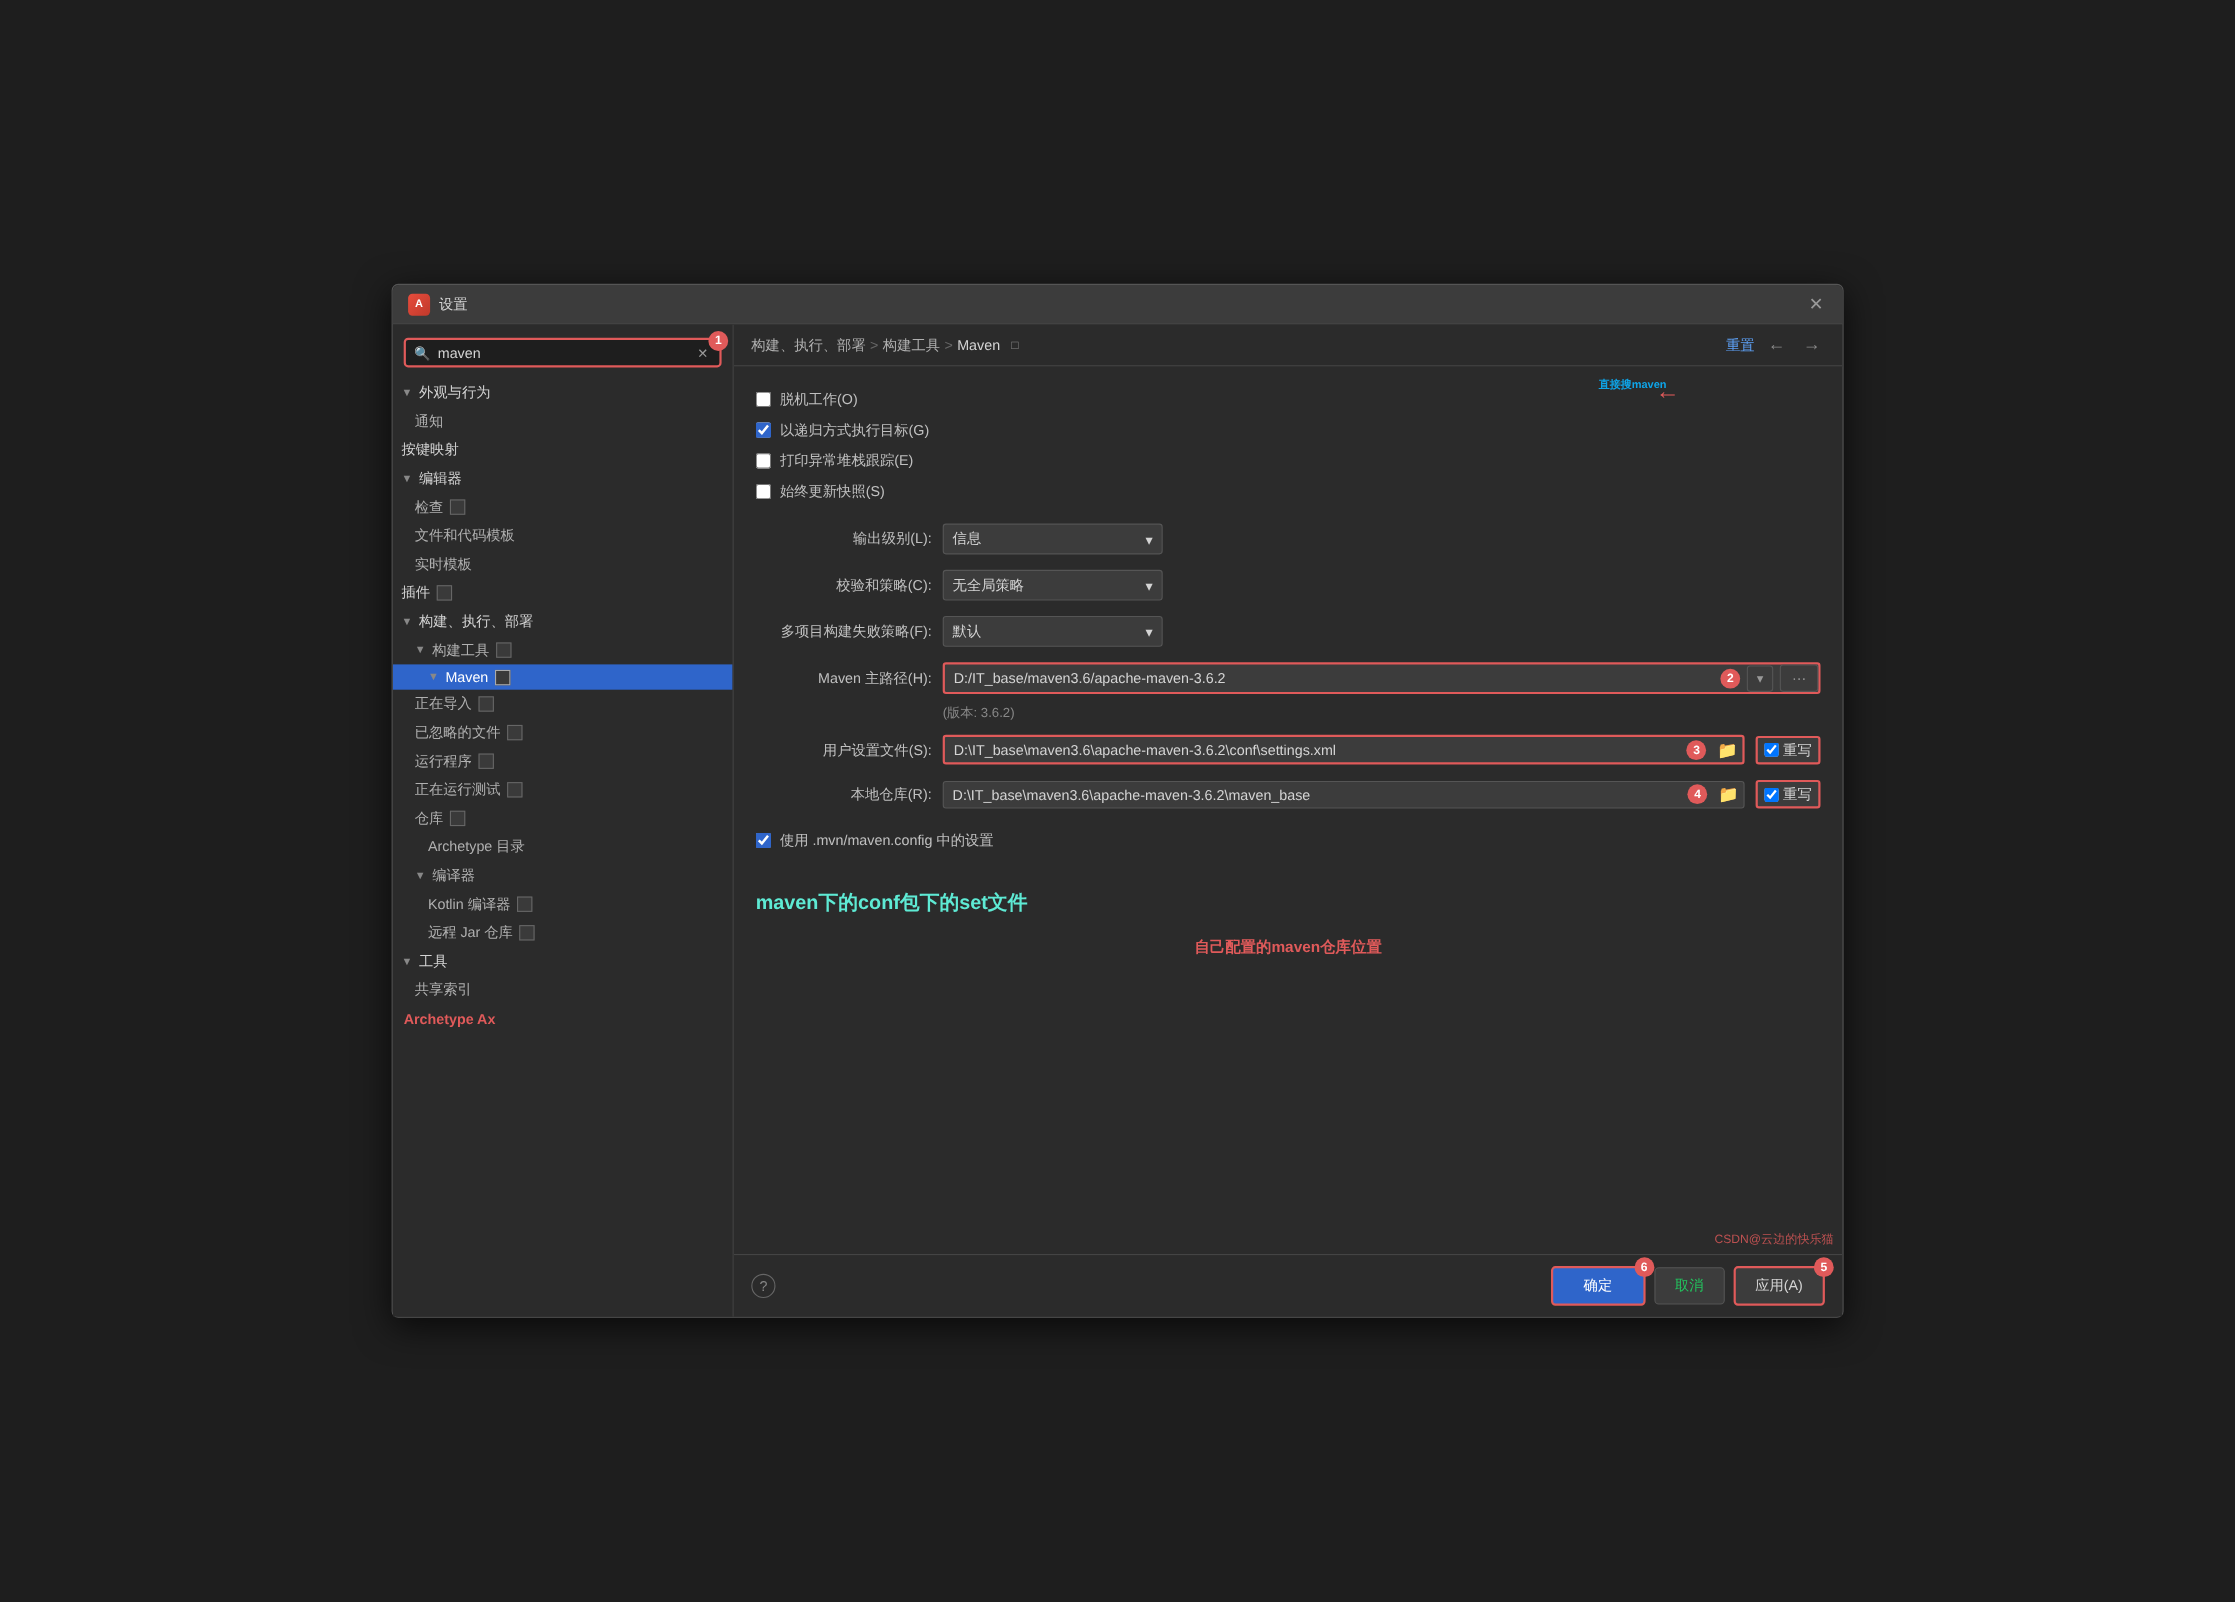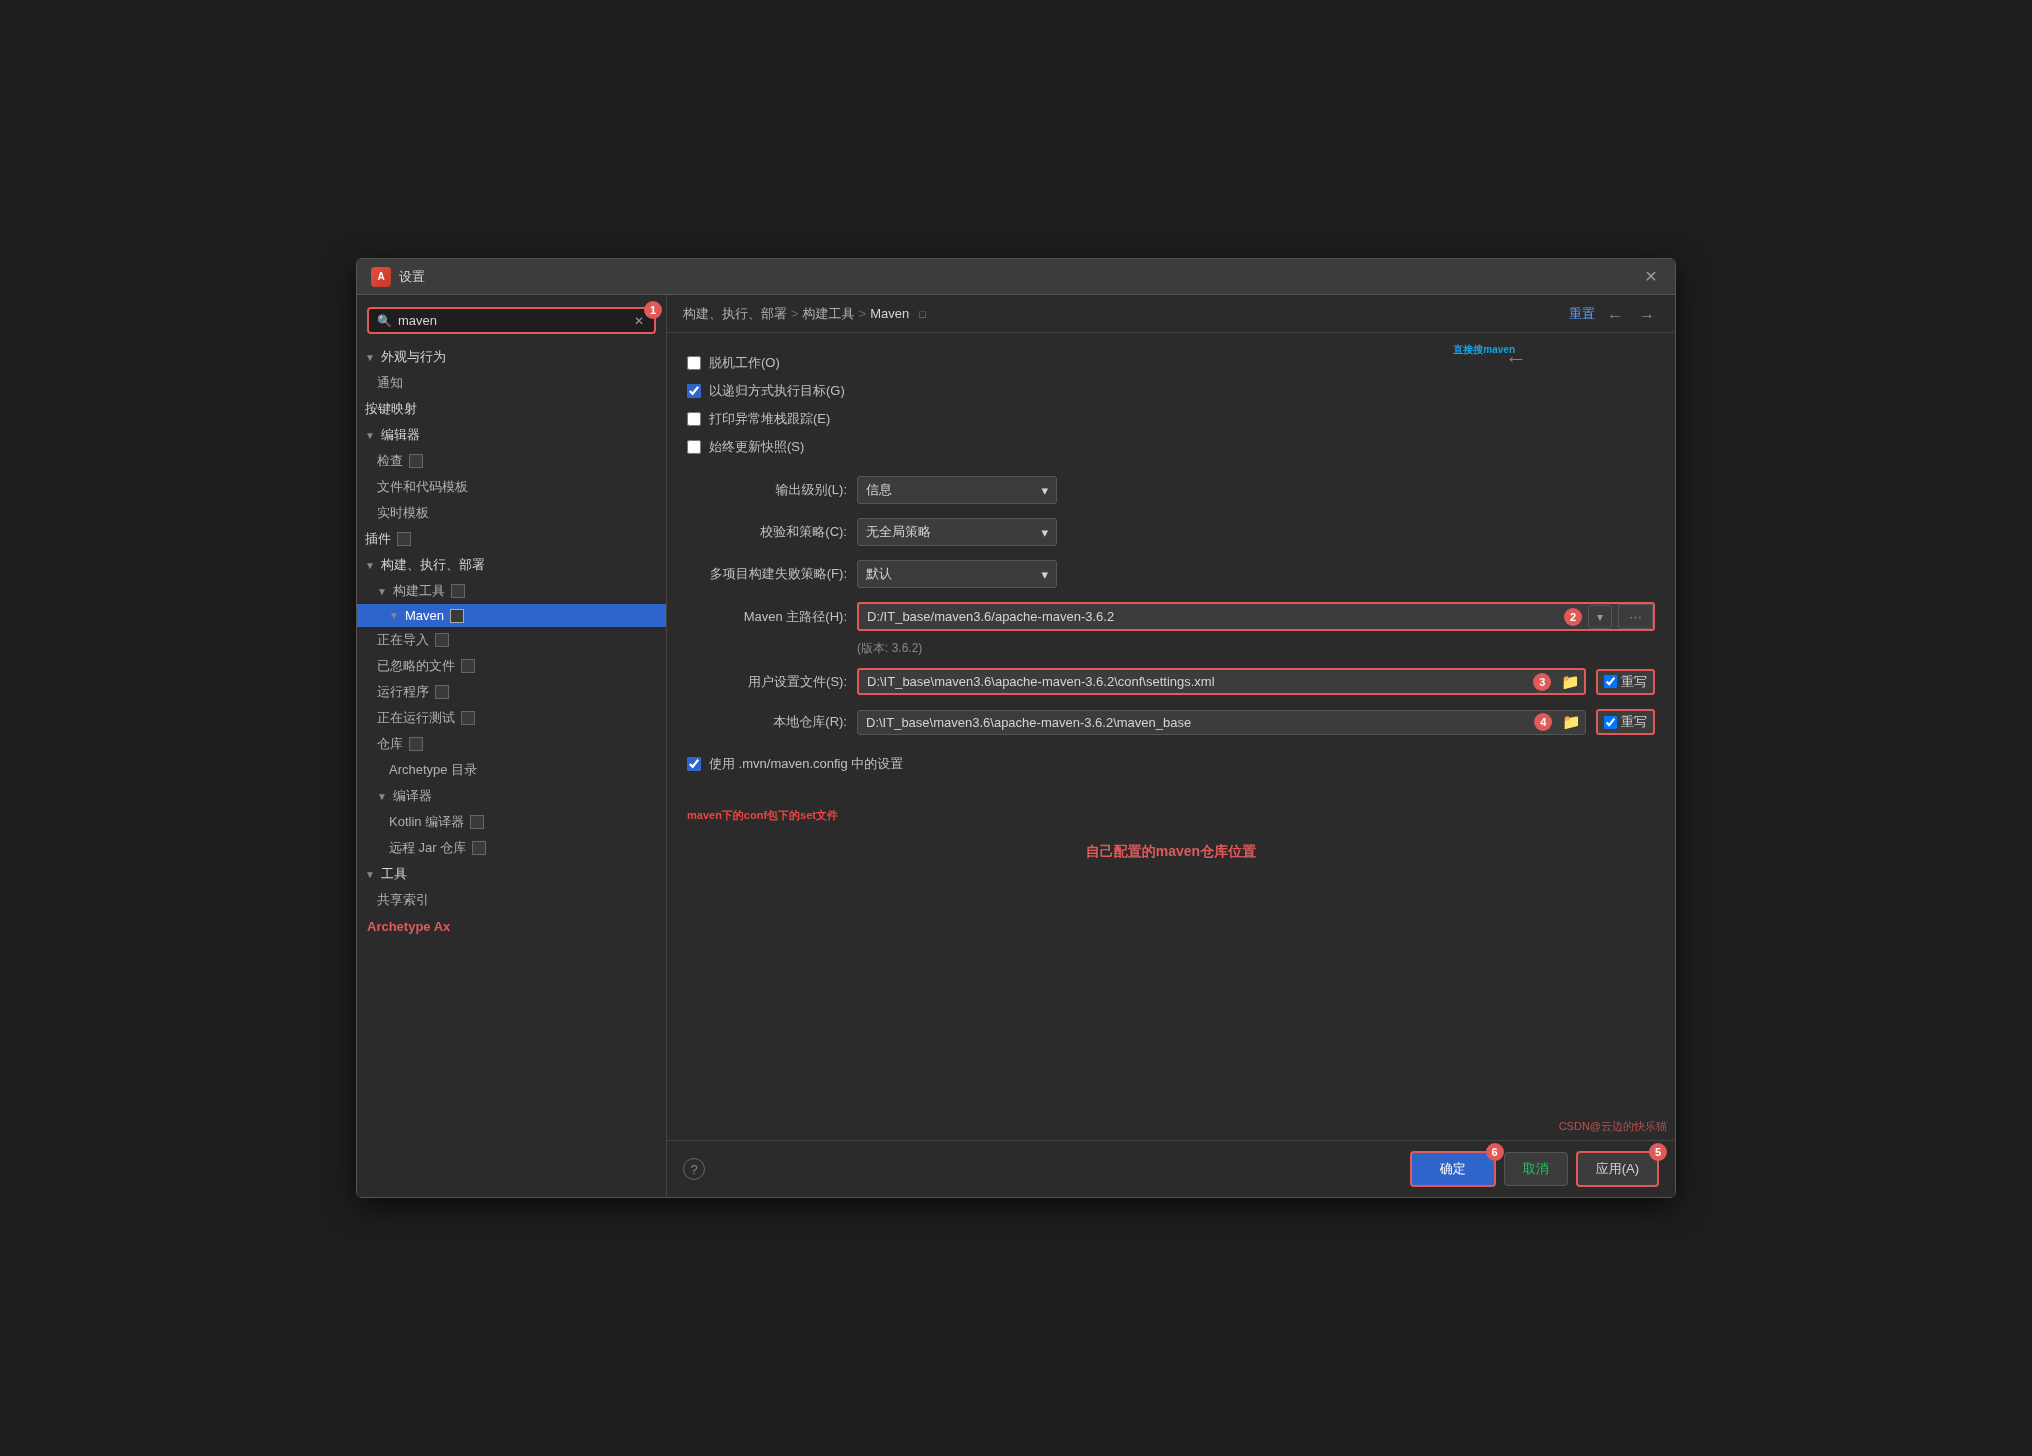--- a/index.html
+++ b/index.html
@@ -586,21 +586,21 @@
               <label for="cb-override-repo" class="override-label">重写</label>
             </div>
           </div>
         </div>
 
         <div class="checkbox-row" style="margin-top:8px;">
           <input type="checkbox" id="cb-mvn-config" checked="" style="">
           <label for="cb-mvn-config">使用 .mvn/maven.config 中的设置</label>
         </div>
 
-        <div style="margin-top: 30px; color: #ef4444; font-size: 11px; font-weight: bold;">maven下的conf包下的set文件</div>
+        <div style="margin-top: 30px; color: #5eead4; font-size: 18px; font-weight: bold;">maven下的conf包下的set文件</div>
         <div style="margin-top: 20px; color: #e05a5a; font-size: 14px; font-weight: bold; text-align: center;">自己配置的maven仓库位置</div>
 
         <div class="watermark">CSDN@云边的快乐猫</div>
       </div>
 
       <div class="dialog-footer">
         <button class="question-btn">?</button>
         <div style="flex:1;"></div>
         <div style="position:relative; display:inline-block;">
           <button class="btn-ok">确定</button>

